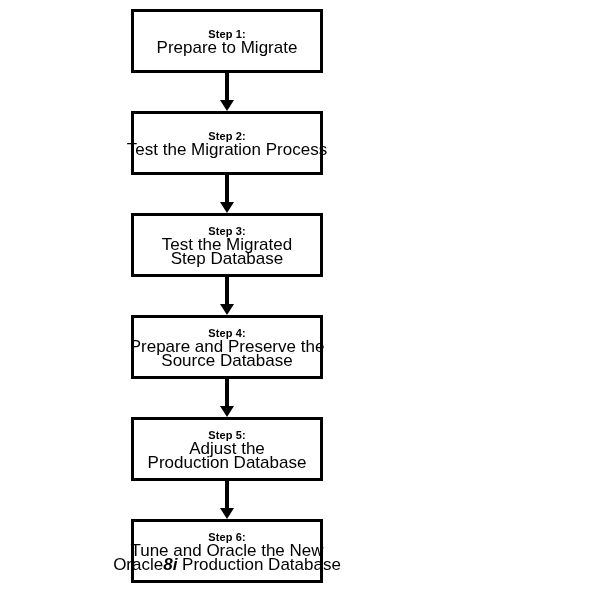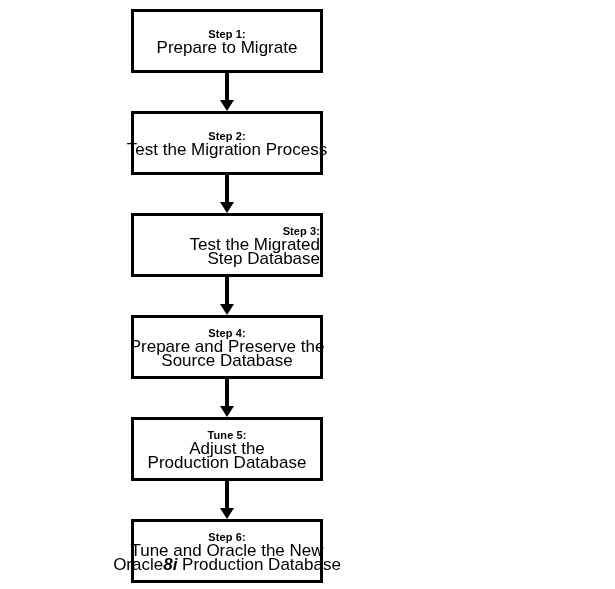--- a/index.html
+++ b/index.html
@@ -104,21 +104,21 @@
   <div class="step-box" style="top:111px;">
     <div class="step-title">Step 2:</div>
     <div class="step-line">Test the Migration Process</div>
   </div>
 
   <div class="connector" style="top:175px;">
     <div class="shaft"></div>
     <div class="head"></div>
   </div>
 
-  <div class="step-box" style="top:213px;align-items:flex-end;">
+  <div class="step-box" style="top:213px;">
     <div class="step-title">Step 3:</div>
     <div class="step-line">Test the Migrated</div>
     <div class="step-line">Step Database</div>
   </div>
 
   <div class="connector" style="top:277px;">
     <div class="shaft"></div>
     <div class="head"></div>
   </div>
 
@@ -127,21 +127,21 @@
     <div class="step-line">Prepare and Preserve the</div>
     <div class="step-line">Source Database</div>
   </div>
 
   <div class="connector" style="top:379px;">
     <div class="shaft"></div>
     <div class="head"></div>
   </div>
 
   <div class="step-box" style="top:417px;">
-    <div class="step-title">Tune 5:</div>
+    <div class="step-title">Step 5:</div>
     <div class="step-line">Adjust the</div>
     <div class="step-line">Production Database</div>
   </div>
 
   <div class="connector" style="top:481px;">
     <div class="shaft"></div>
     <div class="head"></div>
   </div>
 
   <div class="step-box" style="top:519px;">

